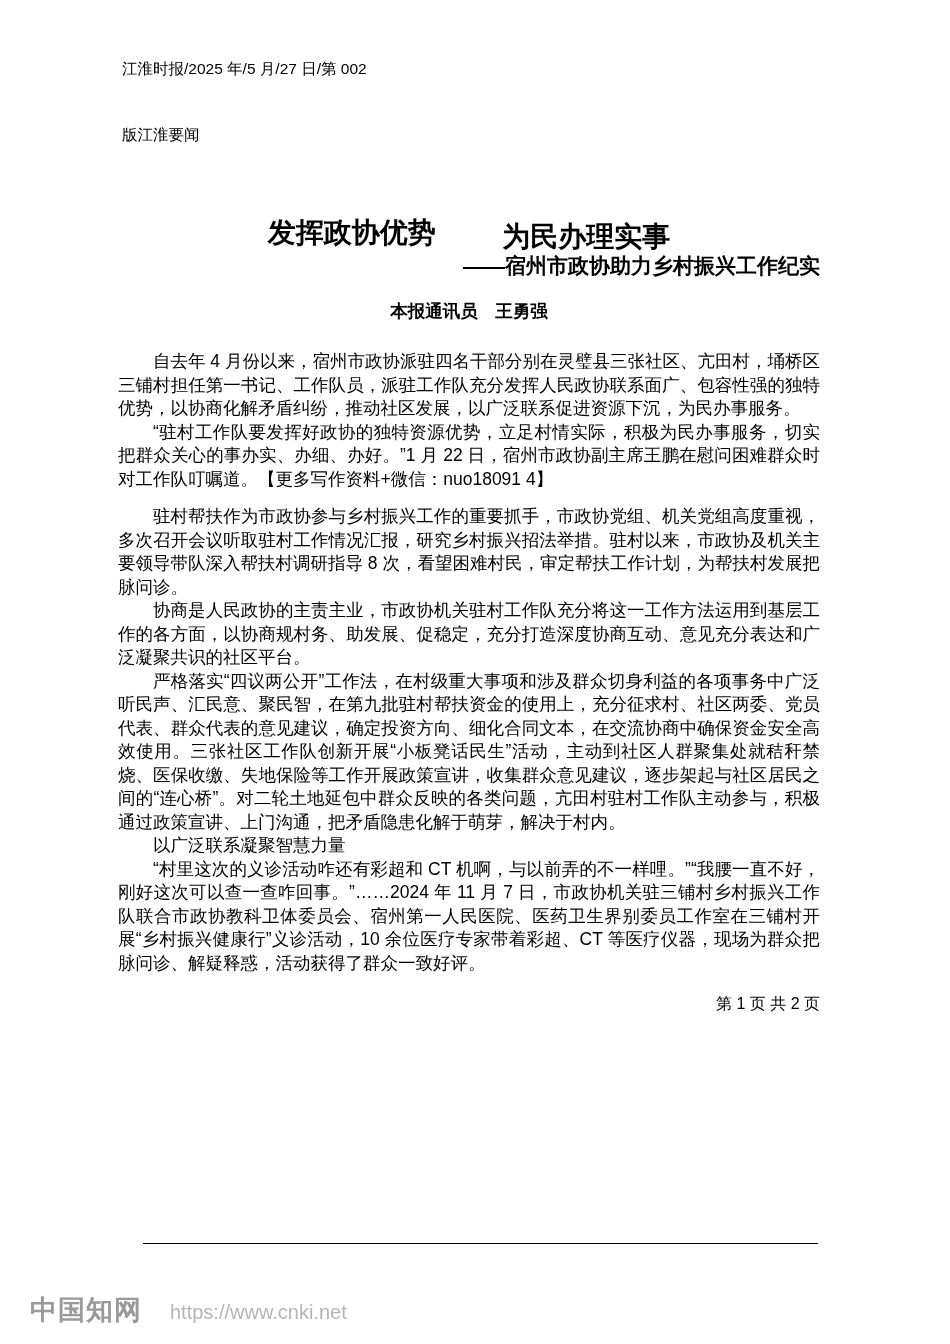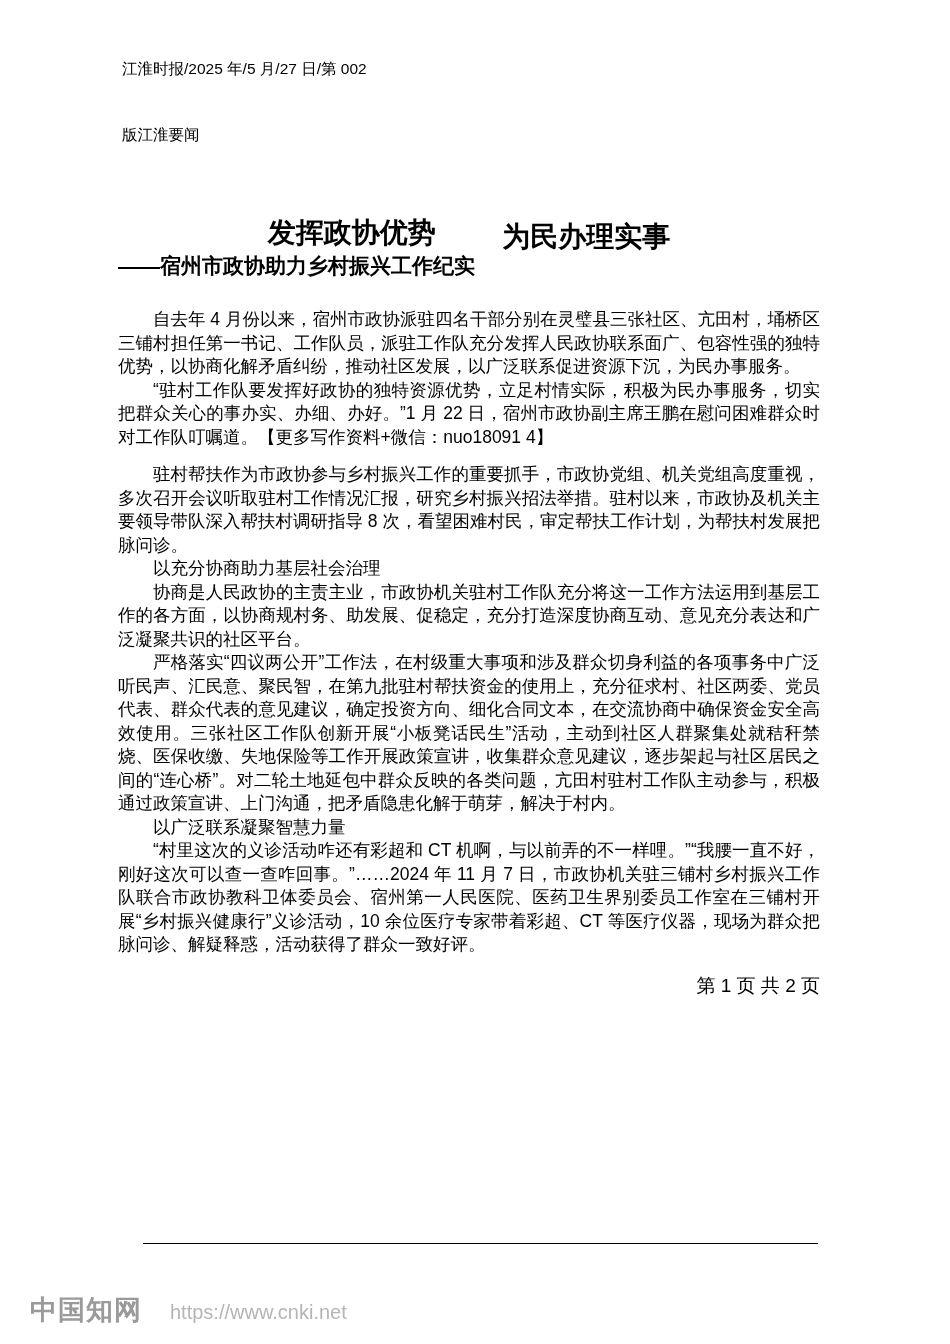--- a/index.html
+++ b/index.html
@@ -35,21 +35,21 @@
     font-weight: bold;
   }
   .title .part2 {
     margin-left: 2.1em;
     position: relative;
     top: 4px;
     display: inline-block;
   }
   .subtitle {
     margin: 2px 0 0 0;
-    text-align: left;
+    text-align: right;
     font-size: 21px;
     line-height: 28px;
     font-weight: bold;
   }
   .byline {
     margin: 20px 0 0 0;
     text-align: center;
     font-size: 17.5px;
     line-height: 22px;
     font-weight: bold;
@@ -69,21 +69,21 @@
   .subhead {
     text-indent: 2em;
     text-align: left;
   }
   .spacer {
     height: 14px;
   }
   .page-indicator {
     margin-top: 18px;
     text-align: right;
-    font-size: 19px;
+    font-size: 16px;
     line-height: 22px;
   }
   .footer-divider {
     position: absolute;
     left: 143px;
     top: 1243px;
     width: 675px;
     height: 1px;
     background: #000000;
   }
@@ -116,27 +116,27 @@
     <div>版江淮要闻</div>
   </div>
 
   <h1 class="title">
     <span class="part1">发挥政协优势</span>
     <span class="part2">为民办理实事</span>
   </h1>
 
   <div class="subtitle">——宿州市政协助力乡村振兴工作纪实</div>
 
+  <div class="byline">本报通讯员　王勇强</div>
 
   <div class="article-body">
       <p class="para">自去年 4 月份以来，宿州市政协派驻四名干部分别在灵璧县三张社区、亢田村，埇桥区三铺村担任第一书记、工作队员，派驻工作队充分发挥人民政协联系面广、包容性强的独特优势，以协商化解矛盾纠纷，推动社区发展，以广泛联系促进资源下沉，为民办事服务。</p>
       <p class="para">“驻村工作队要发挥好政协的独特资源优势，立足村情实际，积极为民办事服务，切实把群众关心的事办实、办细、办好。”1 月 22 日，宿州市政协副主席王鹏在慰问困难群众时对工作队叮嘱道。【更多写作资料+微信：nuo18091 4】</p>
       <div class="spacer"></div>
       <p class="para">驻村帮扶作为市政协参与乡村振兴工作的重要抓手，市政协党组、机关党组高度重视，多次召开会议听取驻村工作情况汇报，研究乡村振兴招法举措。驻村以来，市政协及机关主要领导带队深入帮扶村调研指导 8 次，看望困难村民，审定帮扶工作计划，为帮扶村发展把脉问诊。</p>
-      <p class="subhead">以充分协商助力基层社会治理</p>
       <p class="para">协商是人民政协的主责主业，市政协机关驻村工作队充分将这一工作方法运用到基层工作的各方面，以协商规村务、助发展、促稳定，充分打造深度协商互动、意见充分表达和广泛凝聚共识的社区平台。</p>
       <p class="para">严格落实“四议两公开”工作法，在村级重大事项和涉及群众切身利益的各项事务中广泛听民声、汇民意、聚民智，在第九批驻村帮扶资金的使用上，充分征求村、社区两委、党员代表、群众代表的意见建议，确定投资方向、细化合同文本，在交流协商中确保资金安全高效使用。三张社区工作队创新开展“小板凳话民生”活动，主动到社区人群聚集处就秸秆禁烧、医保收缴、失地保险等工作开展政策宣讲，收集群众意见建议，逐步架起与社区居民之间的“连心桥”。对二轮土地延包中群众反映的各类问题，亢田村驻村工作队主动参与，积极通过政策宣讲、上门沟通，把矛盾隐患化解于萌芽，解决于村内。</p>
       <p class="subhead">以广泛联系凝聚智慧力量</p>
       <p class="para">“村里这次的义诊活动咋还有彩超和 CT 机啊，与以前弄的不一样哩。”“我腰一直不好，刚好这次可以查一查咋回事。”……2024 年 11 月 7 日，市政协机关驻三铺村乡村振兴工作队联合市政协教科卫体委员会、宿州第一人民医院、医药卫生界别委员工作室在三铺村开展“乡村振兴健康行”义诊活动，10 余位医疗专家带着彩超、CT 等医疗仪器，现场为群众把脉问诊、解疑释惑，活动获得了群众一致好评。</p>
     </div>
 
   <div class="page-indicator">第 1 页 共 2 页</div>
 
 </div>
 

